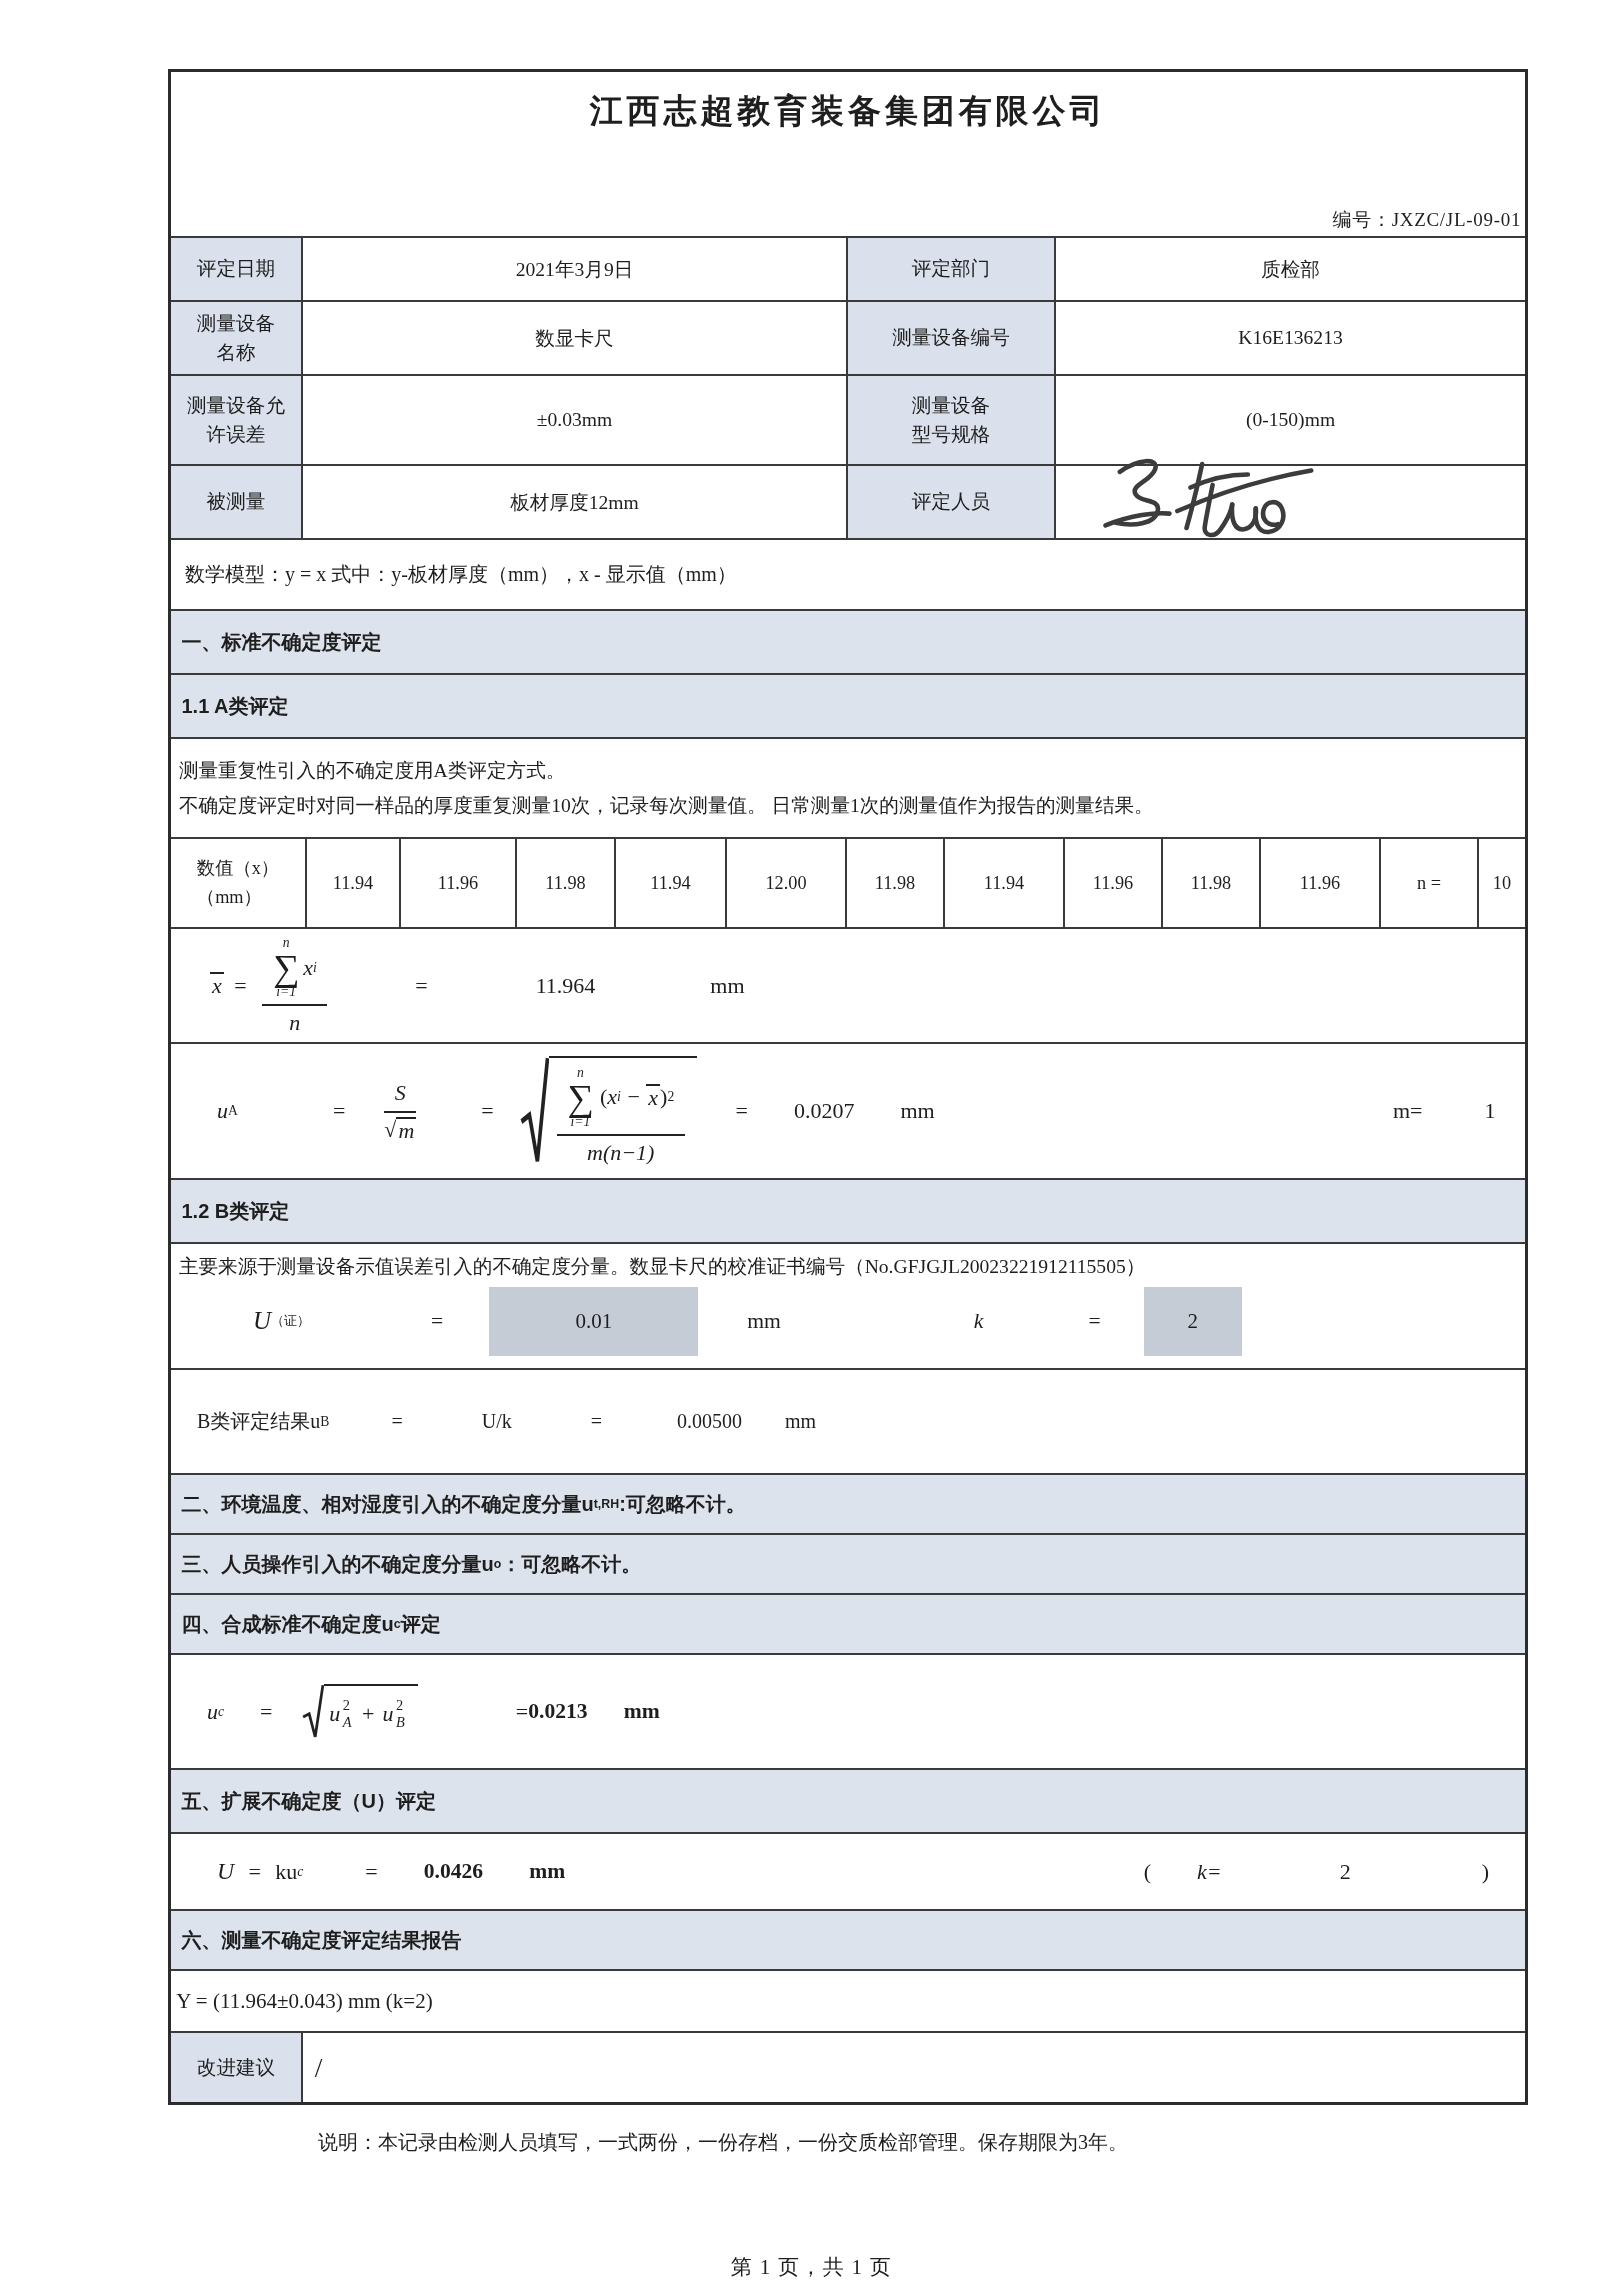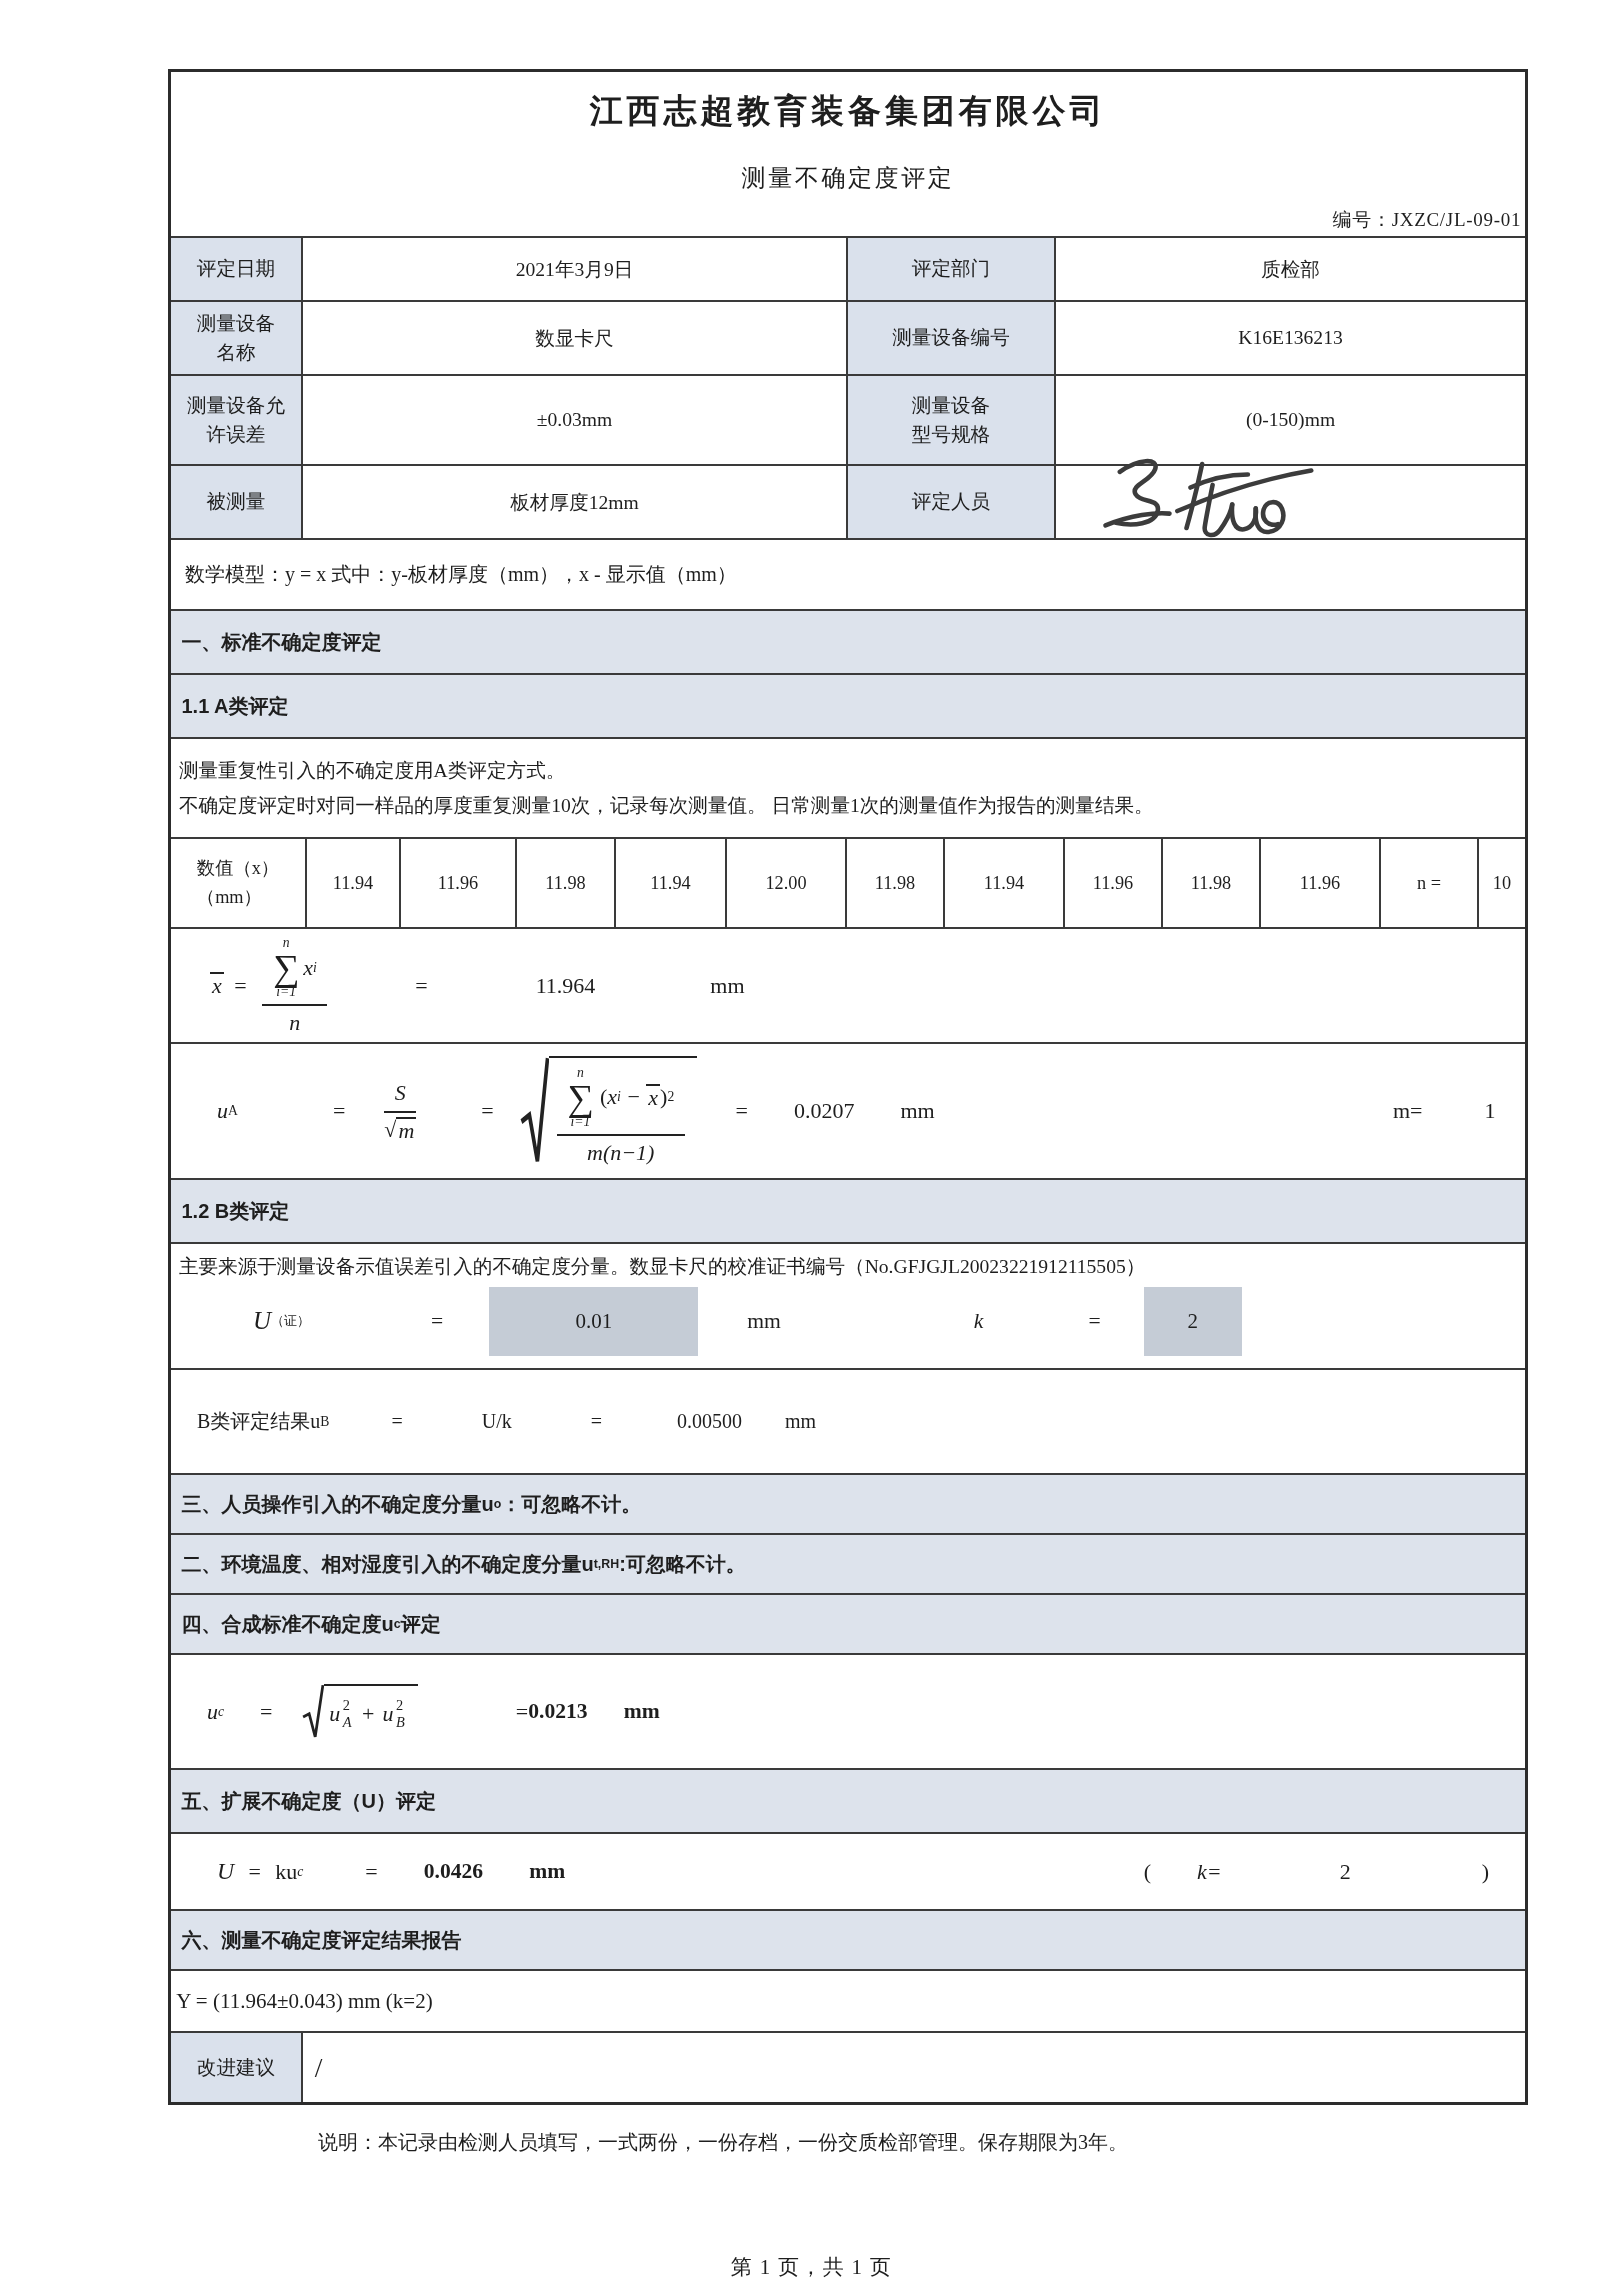--- a/index.html
+++ b/index.html
@@ -76,21 +76,20 @@
   .pageno{position:absolute;left:0;width:100%;top:2253px;text-align:center;font-size:21px;letter-spacing:1.3px;}
 </style>
 </head>
 <body>
 
 <div class="page">
   <div class="sheet">
 
     <div class="title-block">
       <div class="company">江西志超教育装备集团有限公司</div>
-      <div class="doc-title">测量不确定度评定</div>
       <div class="doc-no"><span>编号：</span><span>JXZC/JL-09-01</span></div>
     </div>
 
     <div class="irow" style="height:62px">
       <div class="cell lblc c1">评定日期</div>
       <div class="cell c2">2021年3月9日</div>
       <div class="cell lblc c3">评定部门</div>
       <div class="cell c4">质检部</div>
     </div>
 
@@ -259,30 +258,30 @@
           <span>B类评定结果u</span>
           <sub class="s">B</sub>
         </span>
       <span class="tok" style="margin-left:62px">=</span>
       <span class="tok" style="margin-left:79px">U/k</span>
       <span class="tok" style="margin-left:79px">=</span>
       <span class="tok" style="margin-left:75px">0.00500</span>
       <span class="tok" style="margin-left:43px">mm</span>
     </div>
 
+    <div class="band" style="height:58px;font-weight:bold">
+      <span>二、环境温度、相对湿度引入的不确定度分量u</span>
+        <sub>t,RH</sub>
+        <span>:可忽略不计。</span>
+    </div>
+
     <div class="band" style="height:58px">
       <span>三、人员操作引入的不确定度分量u</span>
         <sub>o</sub>
         <span>：可忽略不计。</span>
-    </div>
-
-    <div class="band" style="height:58px;font-weight:bold">
-      <span>二、环境温度、相对湿度引入的不确定度分量u</span>
-        <sub>t,RH</sub>
-        <span>:可忽略不计。</span>
     </div>
 
     <div class="band" style="height:58px">
       <span>四、合成标准不确定度u</span>
         <sub>c</sub>
         <span>评定</span>
     </div>
 
     <div class="frow" style="height:113px">
       <span class="tok" style="margin-left:36px">

